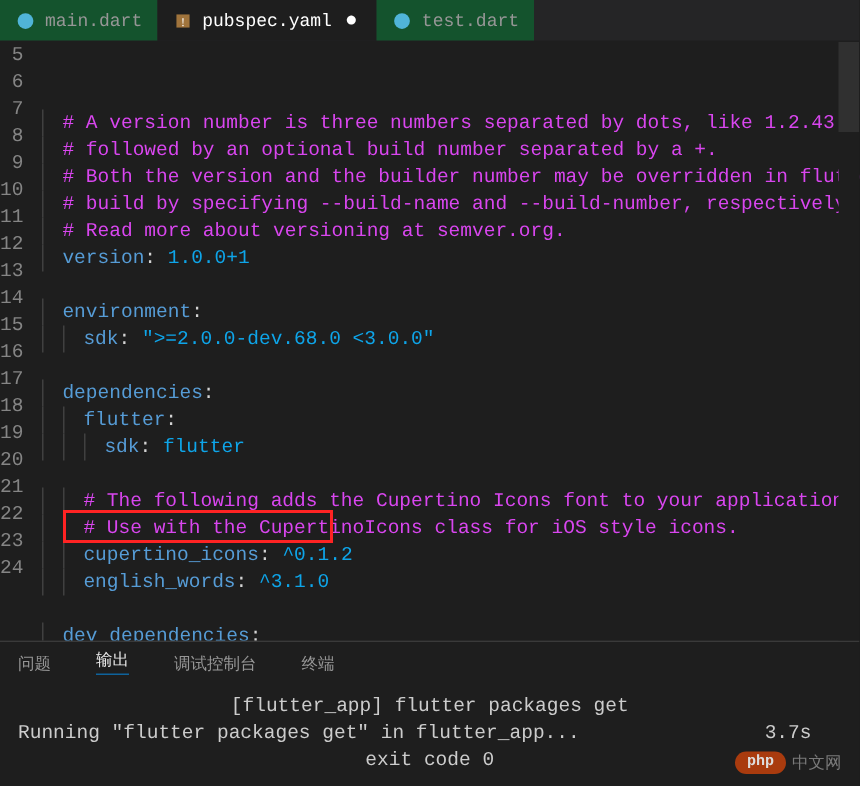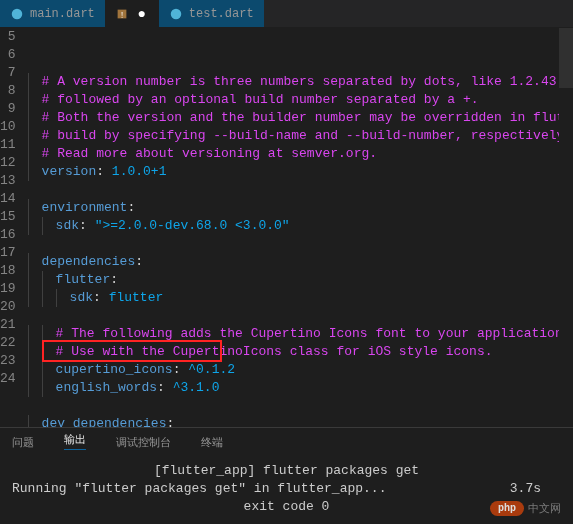--- a/index.html
+++ b/index.html
@@ -20,21 +20,21 @@
       border-bottom: 1px solid #1e1e1e;
       height: 28px;
     }
     .tab {
       display: flex;
       align-items: center;
       padding: 0 10px;
       gap: 6px;
       font-size: 12px;
       cursor: pointer;
-      background: #0c4a6e;
+      background: #14532d;
       color: #969696;
     }
     .tab.active {
       background: #1e1e1e;
       color: #fff;
     }
     .tab-icon {
       display: inline-flex;
       align-items: center;
     }
@@ -160,20 +160,21 @@
     </span>
     <span>main.dart</span>
   </div>
   <div class="tab active">
     <span class="tab-icon">
       <svg viewBox="0 0 16 16">
           <rect x="3" y="3" width="10" height="10" fill="#a0743c"></rect>
           <text x="8" y="12" text-anchor="middle" font-size="9" fill="#fff" font-family="Consolas">!</text>
         </svg>
     </span>
+    <span>pubspec.yaml</span>
     <span class="tab-close dirty">●</span>
   </div>
   <div class="tab">
     <span class="tab-icon">
       <svg viewBox="0 0 16 16">
           <circle cx="8" cy="8" r="6" fill="#50b4d8"></circle>
         </svg>
     </span>
     <span>test.dart</span>
   </div>

